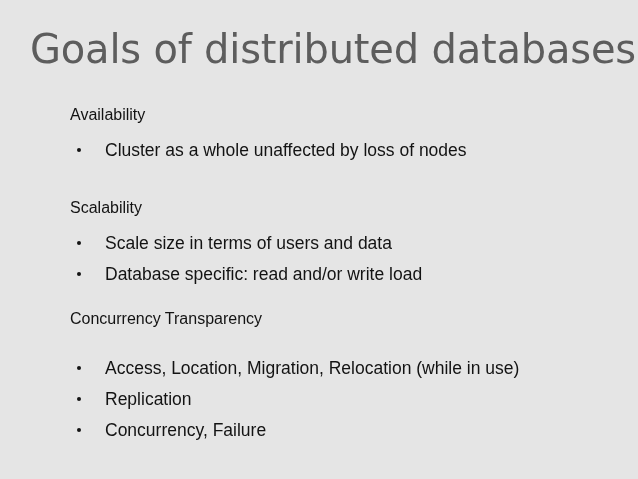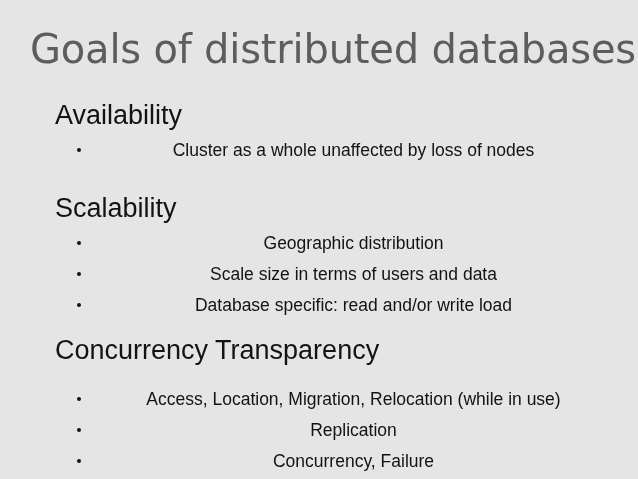--- a/index.html
+++ b/index.html
@@ -35,42 +35,41 @@
     position: absolute;
     left: 0;
     top: 100px;
     width: 638px;
   }
   .section {
     position: relative;
   }
   .section-heading {
     margin: 0;
-    padding: 0 0 0 55px;
+    padding: 0 0 0 70px;
     font-family: "Liberation Sans", sans-serif;
-    font-size: 27px;
+    font-size: 16px;
     font-weight: 400;
     line-height: 30px;
     color: #131313;
     white-space: nowrap;
   }
   .bullet-list {
     list-style: none;
     margin: 0;
     padding: 0;
   }
   .bullet-item {
     position: relative;
-    padding-left: 69px;
+    padding-left: 105px;
     font-size: 17.5px;
     font-weight: 400;
     line-height: 31px;
     color: #131313;
     white-space: nowrap;
-    text-align: center;
   }
   .bullet-marker {
     position: absolute;
     left: 77px;
     top: 13px;
     width: 4px;
     height: 4px;
     border-radius: 50%;
     background: #131313;
   }
@@ -98,24 +97,20 @@
           <span>Cluster as a whole unaffected by loss of nodes</span>
         </li>
       </ul>
     </div>
 
     <div class="section sec-scalability">
       <div class="section-heading">Scalability</div>
       <ul class="bullet-list">
         <li class="bullet-item">
           <span class="bullet-marker"></span>
-          <span>Geographic distribution</span>
-        </li>
-        <li class="bullet-item">
-          <span class="bullet-marker"></span>
           <span>Scale size in terms of users and data</span>
         </li>
         <li class="bullet-item">
           <span class="bullet-marker"></span>
           <span>Database specific: read and/or write load</span>
         </li>
       </ul>
     </div>
 
     <div class="section sec-transparency">

